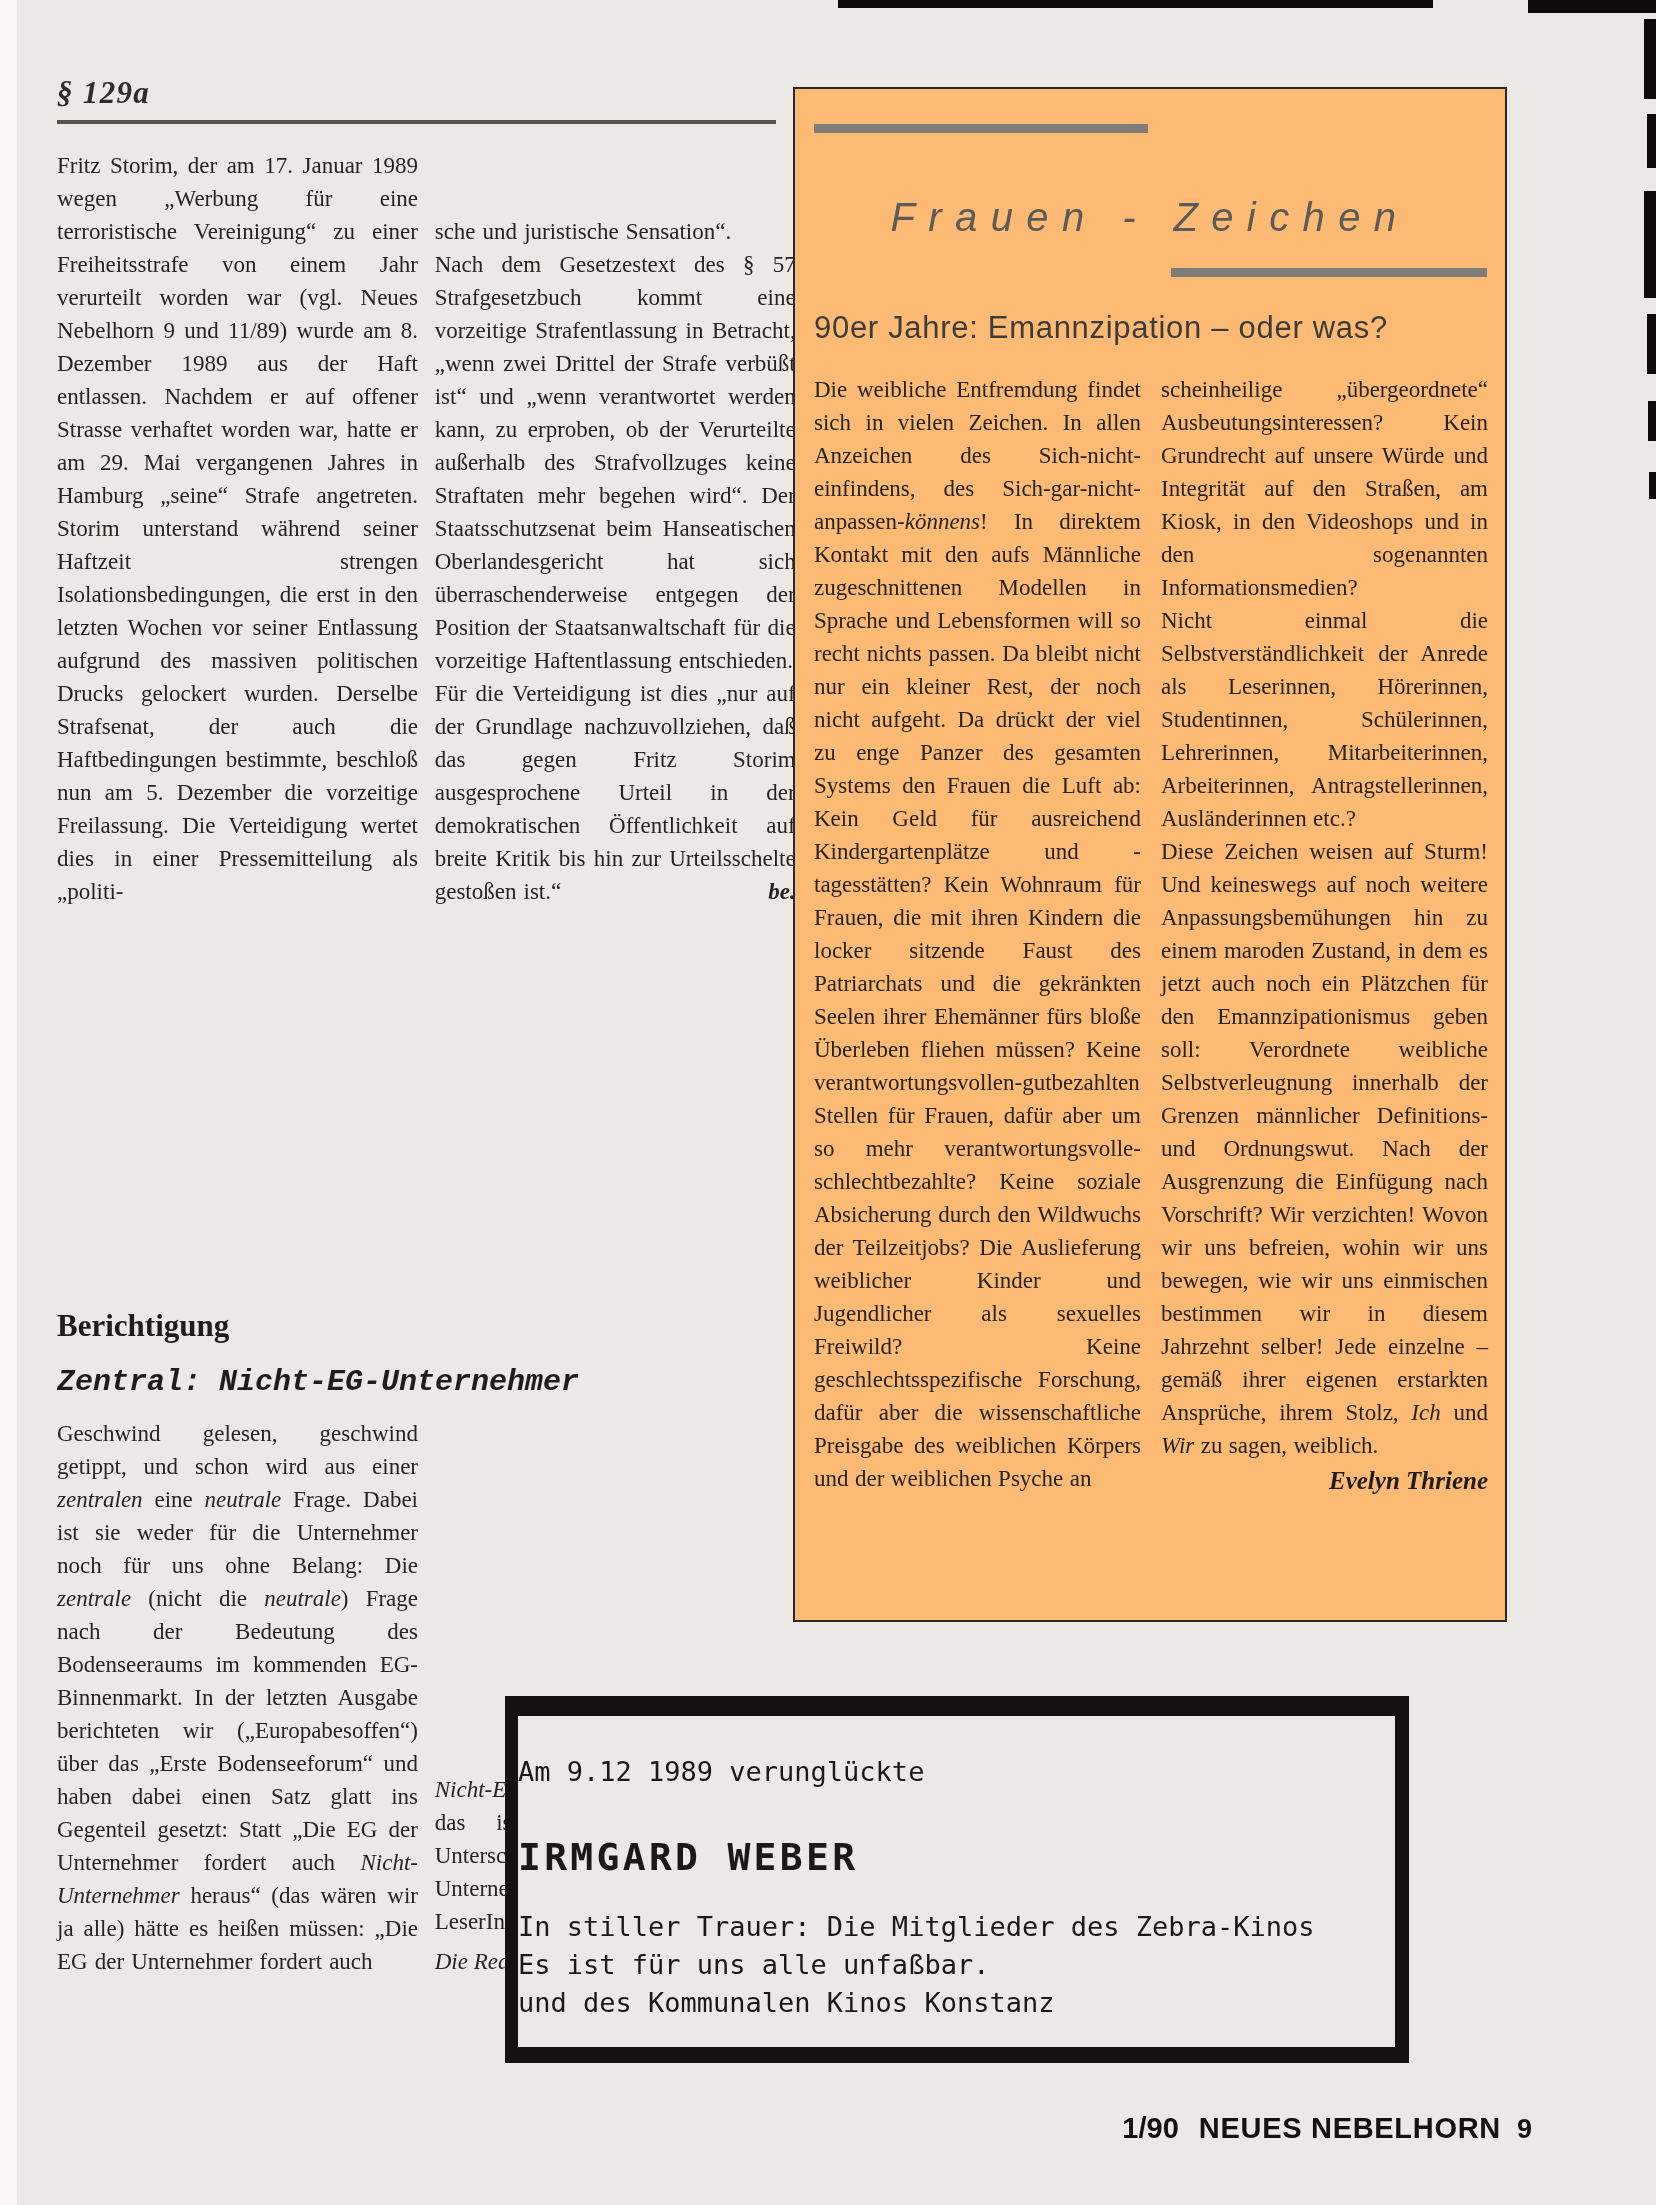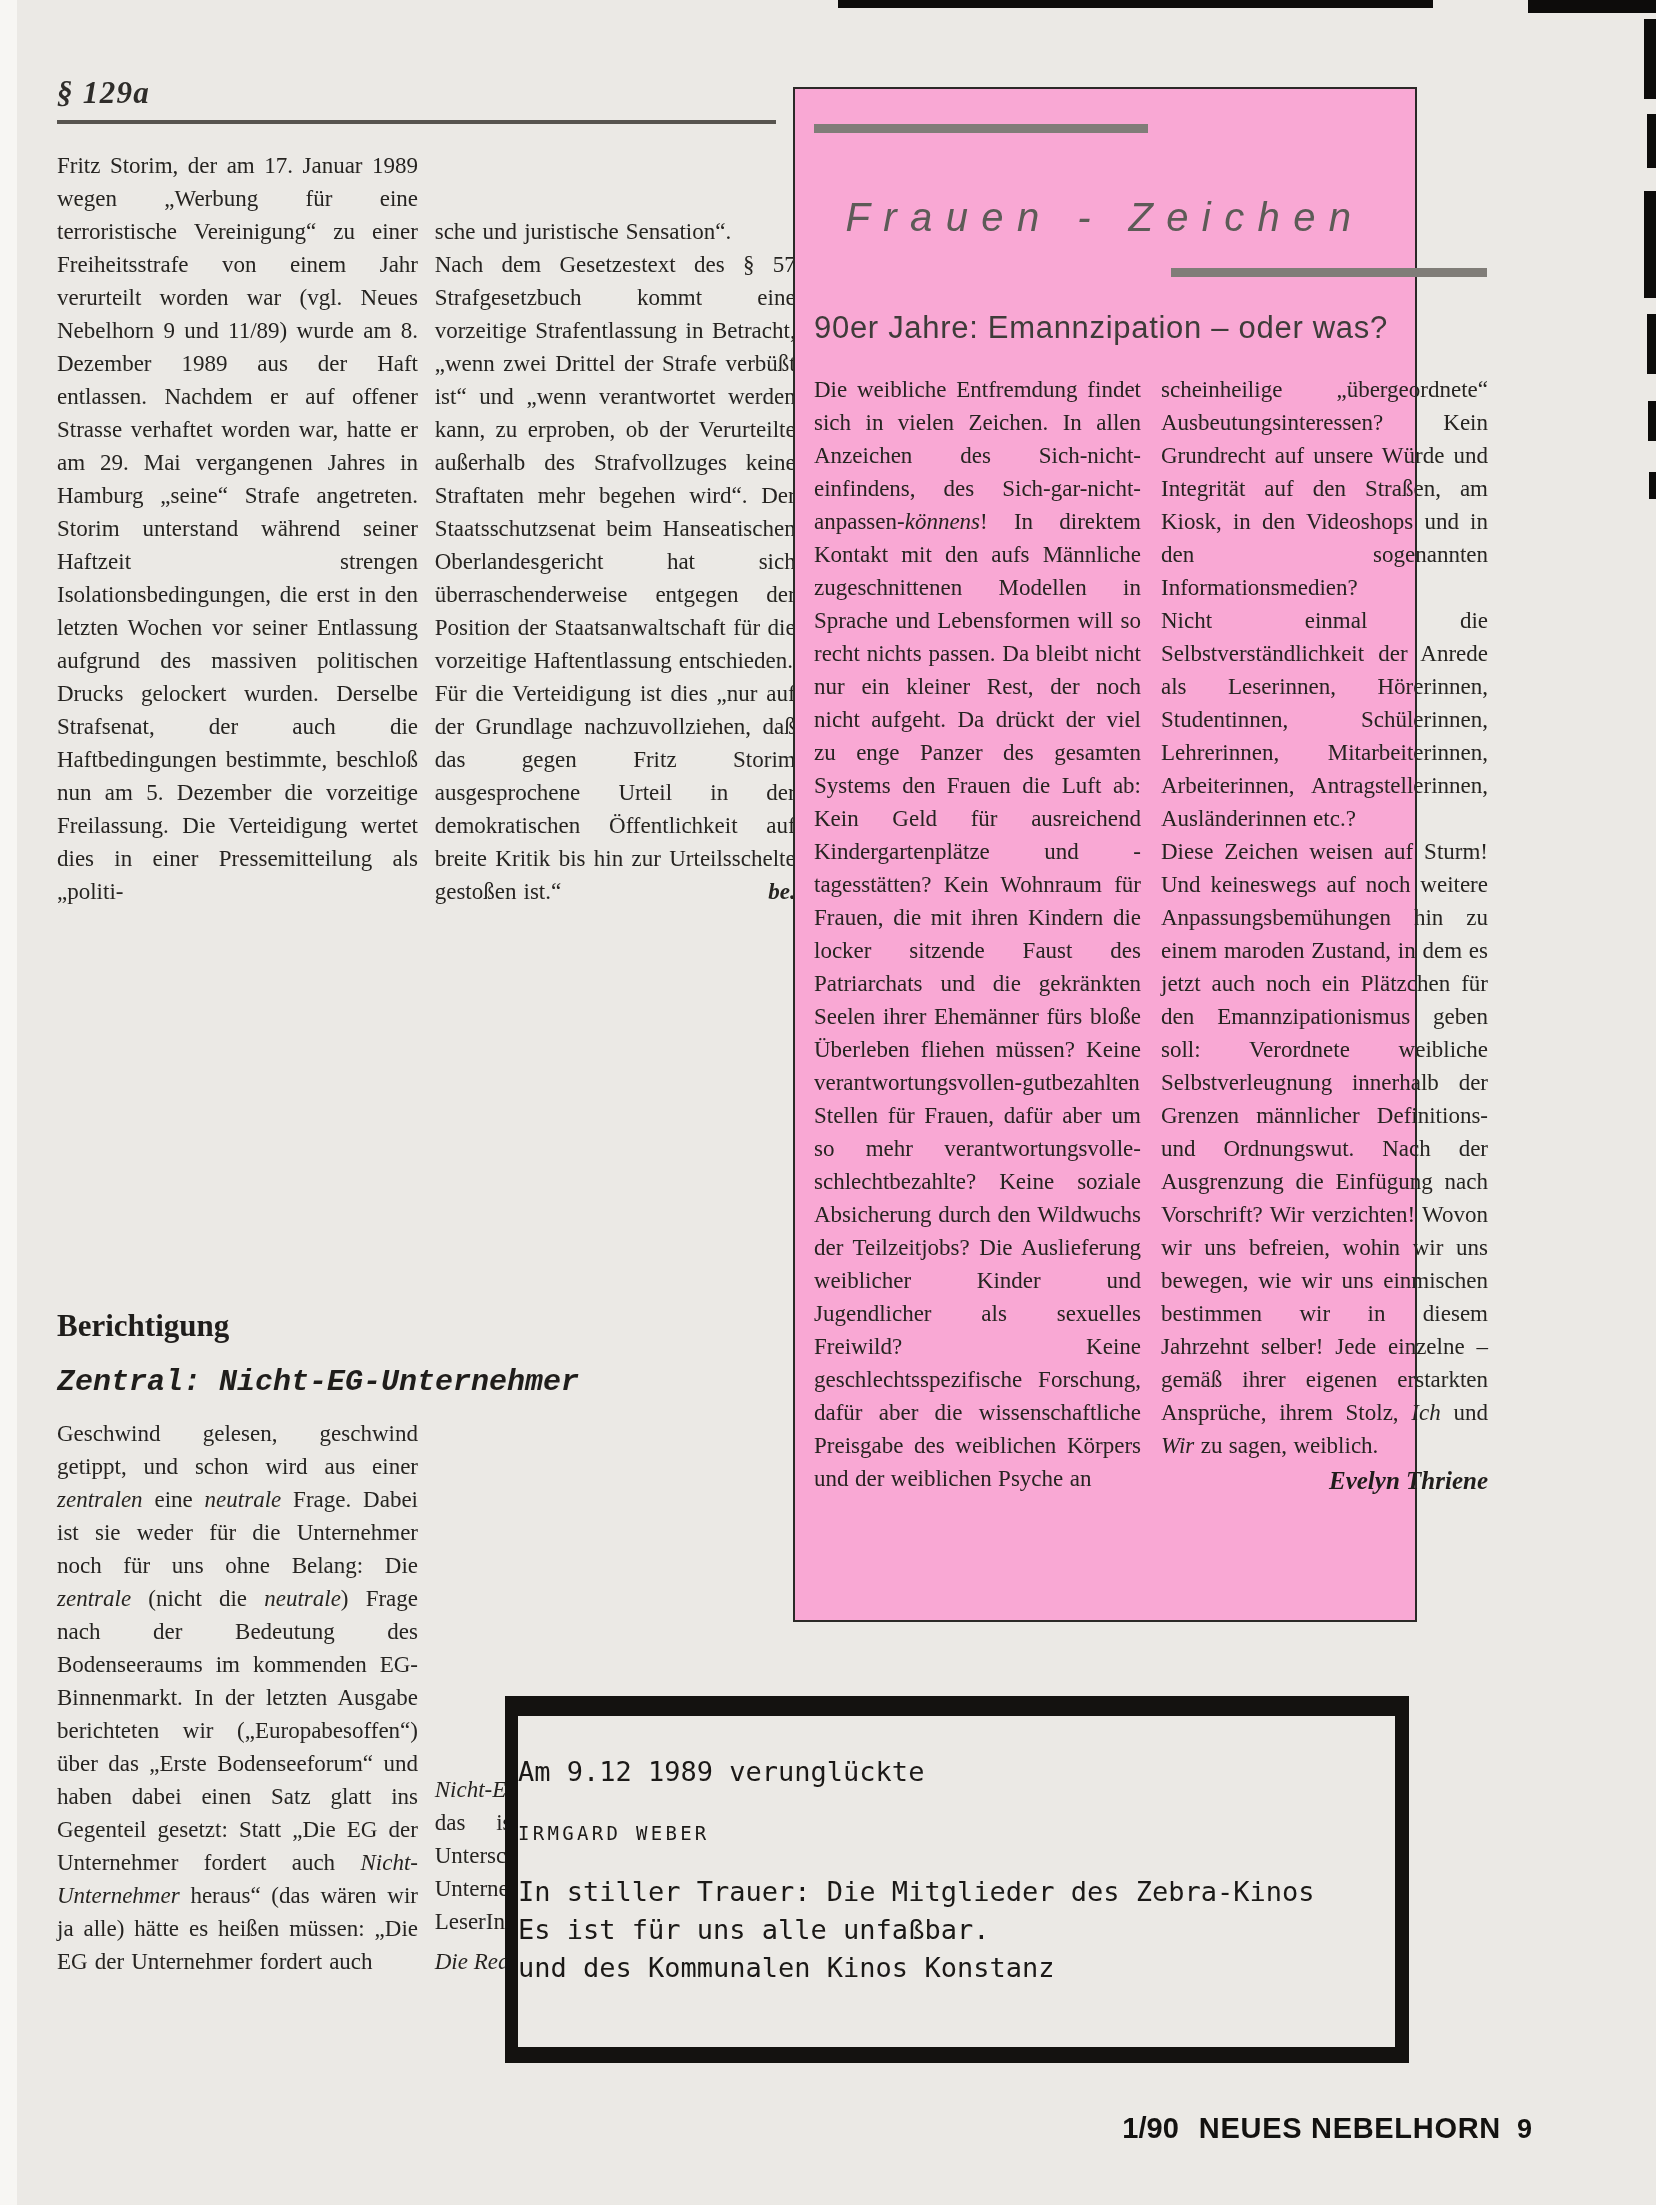--- a/index.html
+++ b/index.html
@@ -44,22 +44,22 @@
   .b-heading { font-weight:bold; font-size:31px; color:#1f1d1b; }
   .b-subheading {
     margin-top:21.4px; font-weight:bold; font-style:italic;
     font-size:30px; color:#1f1d1b;font-family:Liberation Mono, monospace;
   }
   .berichtigung .twocol { margin-top:17.4px; }
   .b-signature { font-style:italic; font-size:23px; line-height:33px; margin-top:6.7px; }
 
   
   .frauen-box {
-    position:absolute; left:793px; top:87px; width:624px; height:1535px;
-    border:2.7px solid #2b2927; background:#f9a8d4;
+    position:absolute; left:793px; top:87px; width:714px; height:1535px;
+    border:2.7px solid #2b2927; background:#fdba74;
   }
   .f-rule-top { position:absolute; left:19px; top:35px; width:334px; height:8.7px; background:#807d78; }
   .f-rule-bottom { position:absolute; left:376px; top:179px; width:316px; height:8.7px; background:#807d78; }
   .f-title {
     position:absolute; left:0; top:106px; width:100%;
     text-align:center;
     font-family:"Liberation Sans", sans-serif; font-style:italic;
     font-size:40px; letter-spacing:13.4px; color:#5d5b57;
   }
   .f-subtitle {
@@ -82,21 +82,21 @@
   .memorial {
     position:absolute; left:505px; top:1696px; width:904px; height:367px;
     border-style:solid; border-color:#141210;
     border-width:20px 14.7px 16.7px 13.4px;
     background:#ebe9e5;
     text-align:left;
     font-family:"DejaVu Sans Mono", monospace;
     color:#1b1917;
   }
   .m-line1 { margin-top:40px; font-size:27px; }
-  .m-name { margin-top:35px; font-size:19px; font-weight:normal; letter-spacing:3.3px; }
+  .m-name { margin-top:48px; font-size:38px; font-weight:bold; letter-spacing:3.3px; }
   .m-group { margin-top:29px; font-size:27px; line-height:38px; }
 
   
   .footer {
     position:absolute; top:2112px; right:124px;
     font-family:"Liberation Sans", sans-serif; font-weight:bold;
     font-size:29px; color:#131210; display:flex; align-items:baseline;
   }
   .footer .issue { margin-right:20px; }
   .footer .mag { letter-spacing:0.7px; }

